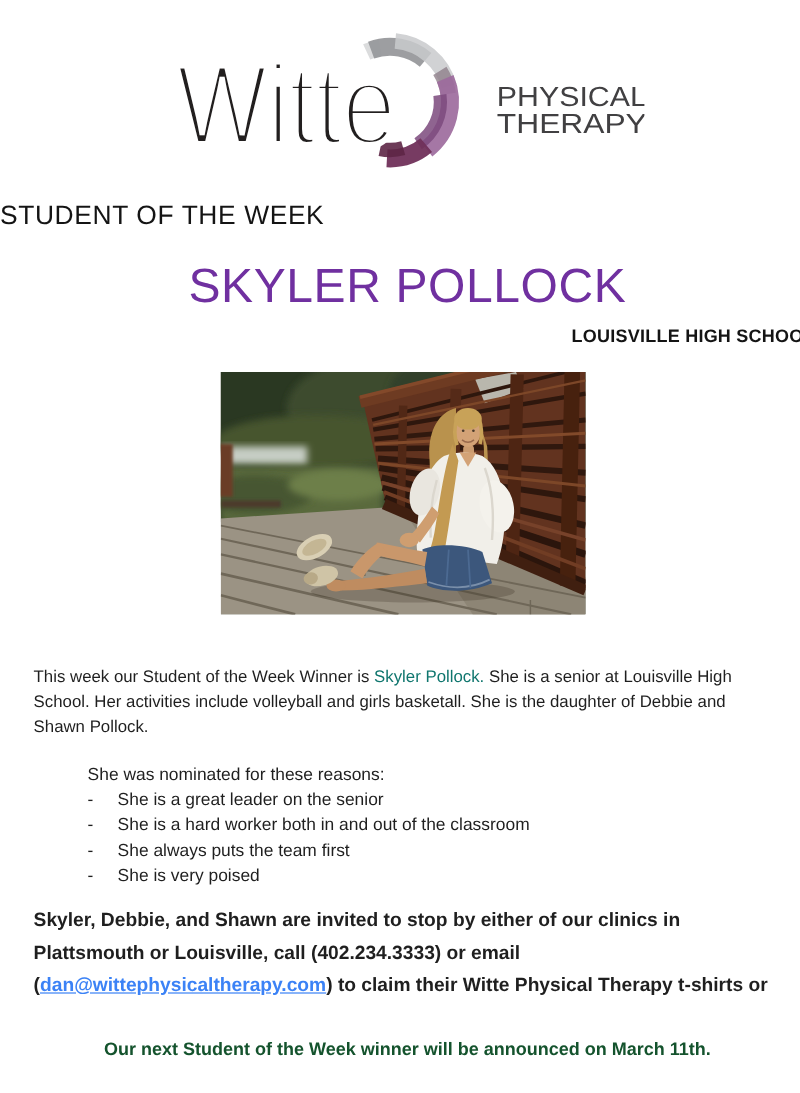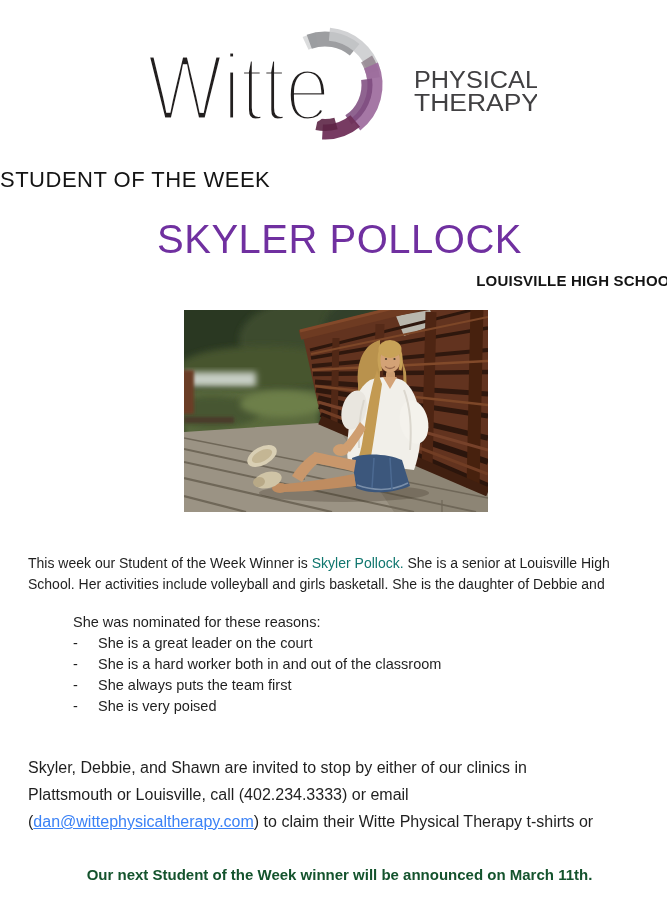--- a/index.html
+++ b/index.html
@@ -11,24 +11,24 @@
   .kicker{position:absolute;left:0;top:167px;width:100%;text-align:left;
           font-size:22px;letter-spacing:.5px;color:#141414;}
   .student-name{position:absolute;left:0;top:217px;width:100%;text-align:center;
           font-size:40px;color:#7030a0;letter-spacing:.5px;}
   .school{position:absolute;left:0;top:272px;width:100%;text-align:right;
           font-size:15px;font-weight:bold;letter-spacing:.2px;color:#141414;}
   .photo{position:absolute;left:184px;top:310px;width:304px;height:202px;}
   .line{white-space:nowrap;}
   .intro{position:absolute;left:28px;top:553px;font-size:14px;line-height:21px;}
   .purple{color:#0f766e;}
-  .reasons{position:absolute;left:73px;top:612px;font-size:14.5px;line-height:21px;}
+  .reasons{position:absolute;left:73px;top:636px;font-size:14.5px;line-height:21px;}
   .reason-row{display:flex;}
   .reason-row .dash{display:inline-block;width:25px;}
-  .invite{position:absolute;left:28px;top:754px;font-size:16px;line-height:27px;}
+  .invite{position:absolute;left:28px;top:754px;font-size:16px;line-height:27px;font-weight:bold;}
   .email{color:#3b82f6;text-decoration:underline;cursor:pointer;}
   .footer{position:absolute;left:0;top:866px;width:100%;text-align:center;
           font-size:15px;font-weight:bold;color:#14532d;}
 </style>
 </head>
 <body>
 
 <div class="page">
 
   <svg class="logo" viewBox="0 0 405 125">
@@ -156,27 +156,28 @@
       <path d="M215,38 Q219,50 216,60" stroke="#c8a258" stroke-width="3" fill="none"></path>
       <circle cx="202" cy="49" r="1.1" fill="#4a3a2a"></circle>
       <circle cx="210.5" cy="49" r="1.1" fill="#4a3a2a"></circle>
       <path d="M201,56.5 Q206,60.5 211,56.5" stroke="#9a6a4c" stroke-width="1.3" fill="none"></path>
     </g>
   </svg>
 
   <div class="intro">
     <div class="line"><span>This week our Student of the Week Winner is </span><span class="purple">Skyler Pollock.</span><span> She is a senior at Louisville High</span></div>
     <div class="line">School. Her activities include volleyball and girls basketall. She is the daughter of Debbie and</div>
+    <div class="line">Shawn Pollock.</div>
   </div>
 
   <div class="reasons">
     <div class="line">She was nominated for these reasons:</div>
     <div class="reason-row line">
         <span class="dash">-</span>
-        <span>She is a great leader on the court</span>
+        <span>She is a great leader on the senior</span>
       </div>
     <div class="reason-row line">
         <span class="dash">-</span>
         <span>She is a hard worker both in and out of the classroom</span>
       </div>
     <div class="reason-row line">
         <span class="dash">-</span>
         <span>She always puts the team first</span>
       </div>
     <div class="reason-row line">

